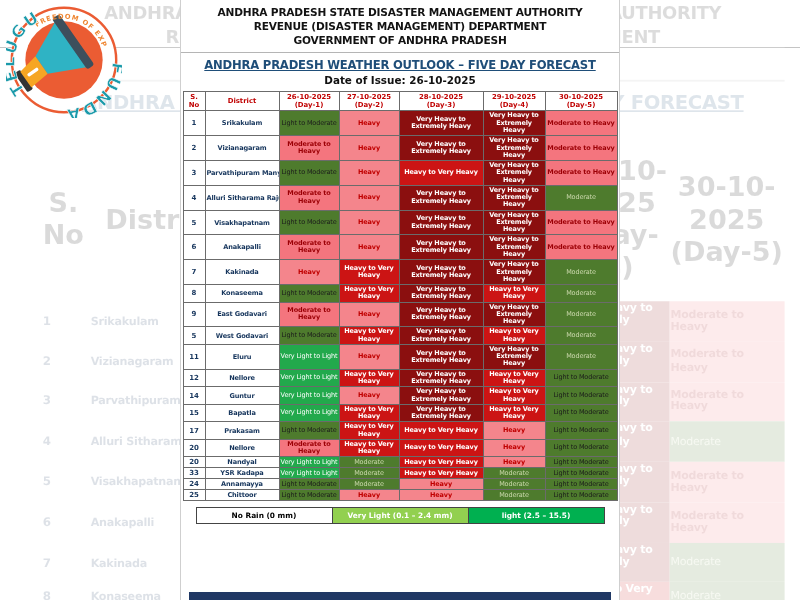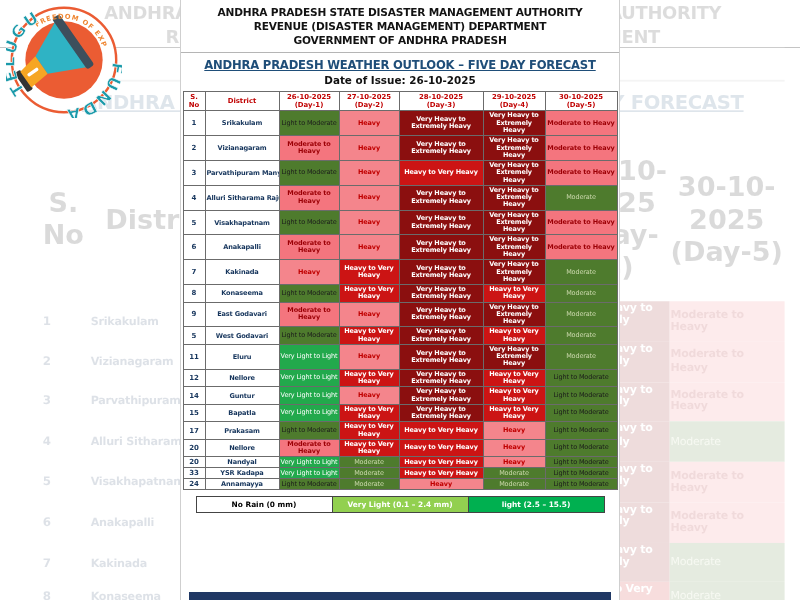--- a/index.html
+++ b/index.html
@@ -376,20 +376,29 @@
             <td class="cell" style="background: rgb(78, 123, 45); color: rgb(204, 217, 173);">Moderate</td>
             <td class="cell" style="background: rgb(204, 20, 20); color: rgb(255, 255, 255); font-weight: bold;">Heavy to Very Heavy</td>
             <td class="cell" style="background: rgb(78, 123, 45); color: rgb(204, 217, 173);">Moderate</td>
             <td class="cell" style="background: rgb(78, 123, 45); color: rgb(27, 27, 27);">Light to Moderate</td>
           </tr>
           <tr>
             <td class="sno">24</td>
             <td class="district">Annamayya</td>
             <td class="cell" style="background: rgb(78, 123, 45); color: rgb(27, 27, 27);">Light to Moderate</td>
             <td class="cell" style="background: rgb(78, 123, 45); color: rgb(204, 217, 173);">Moderate</td>
+            <td class="cell" style="background: rgb(244, 133, 140); color: rgb(192, 0, 0); font-weight: bold;">Heavy</td>
+            <td class="cell" style="background: rgb(78, 123, 45); color: rgb(204, 217, 173);">Moderate</td>
+            <td class="cell" style="background: rgb(78, 123, 45); color: rgb(27, 27, 27);">Light to Moderate</td>
+          </tr>
+          <tr>
+            <td class="sno">25</td>
+            <td class="district">Chittoor</td>
+            <td class="cell" style="background: rgb(78, 123, 45); color: rgb(27, 27, 27);">Light to Moderate</td>
+            <td class="cell" style="background: rgb(244, 133, 140); color: rgb(192, 0, 0); font-weight: bold;">Heavy</td>
             <td class="cell" style="background: rgb(244, 133, 140); color: rgb(192, 0, 0); font-weight: bold;">Heavy</td>
             <td class="cell" style="background: rgb(78, 123, 45); color: rgb(204, 217, 173);">Moderate</td>
             <td class="cell" style="background: rgb(78, 123, 45); color: rgb(27, 27, 27);">Light to Moderate</td>
           </tr>
         </tbody>
     </table>
 
     <table id="legend-table">
       <colgroup>
           <col style="width:136px">

